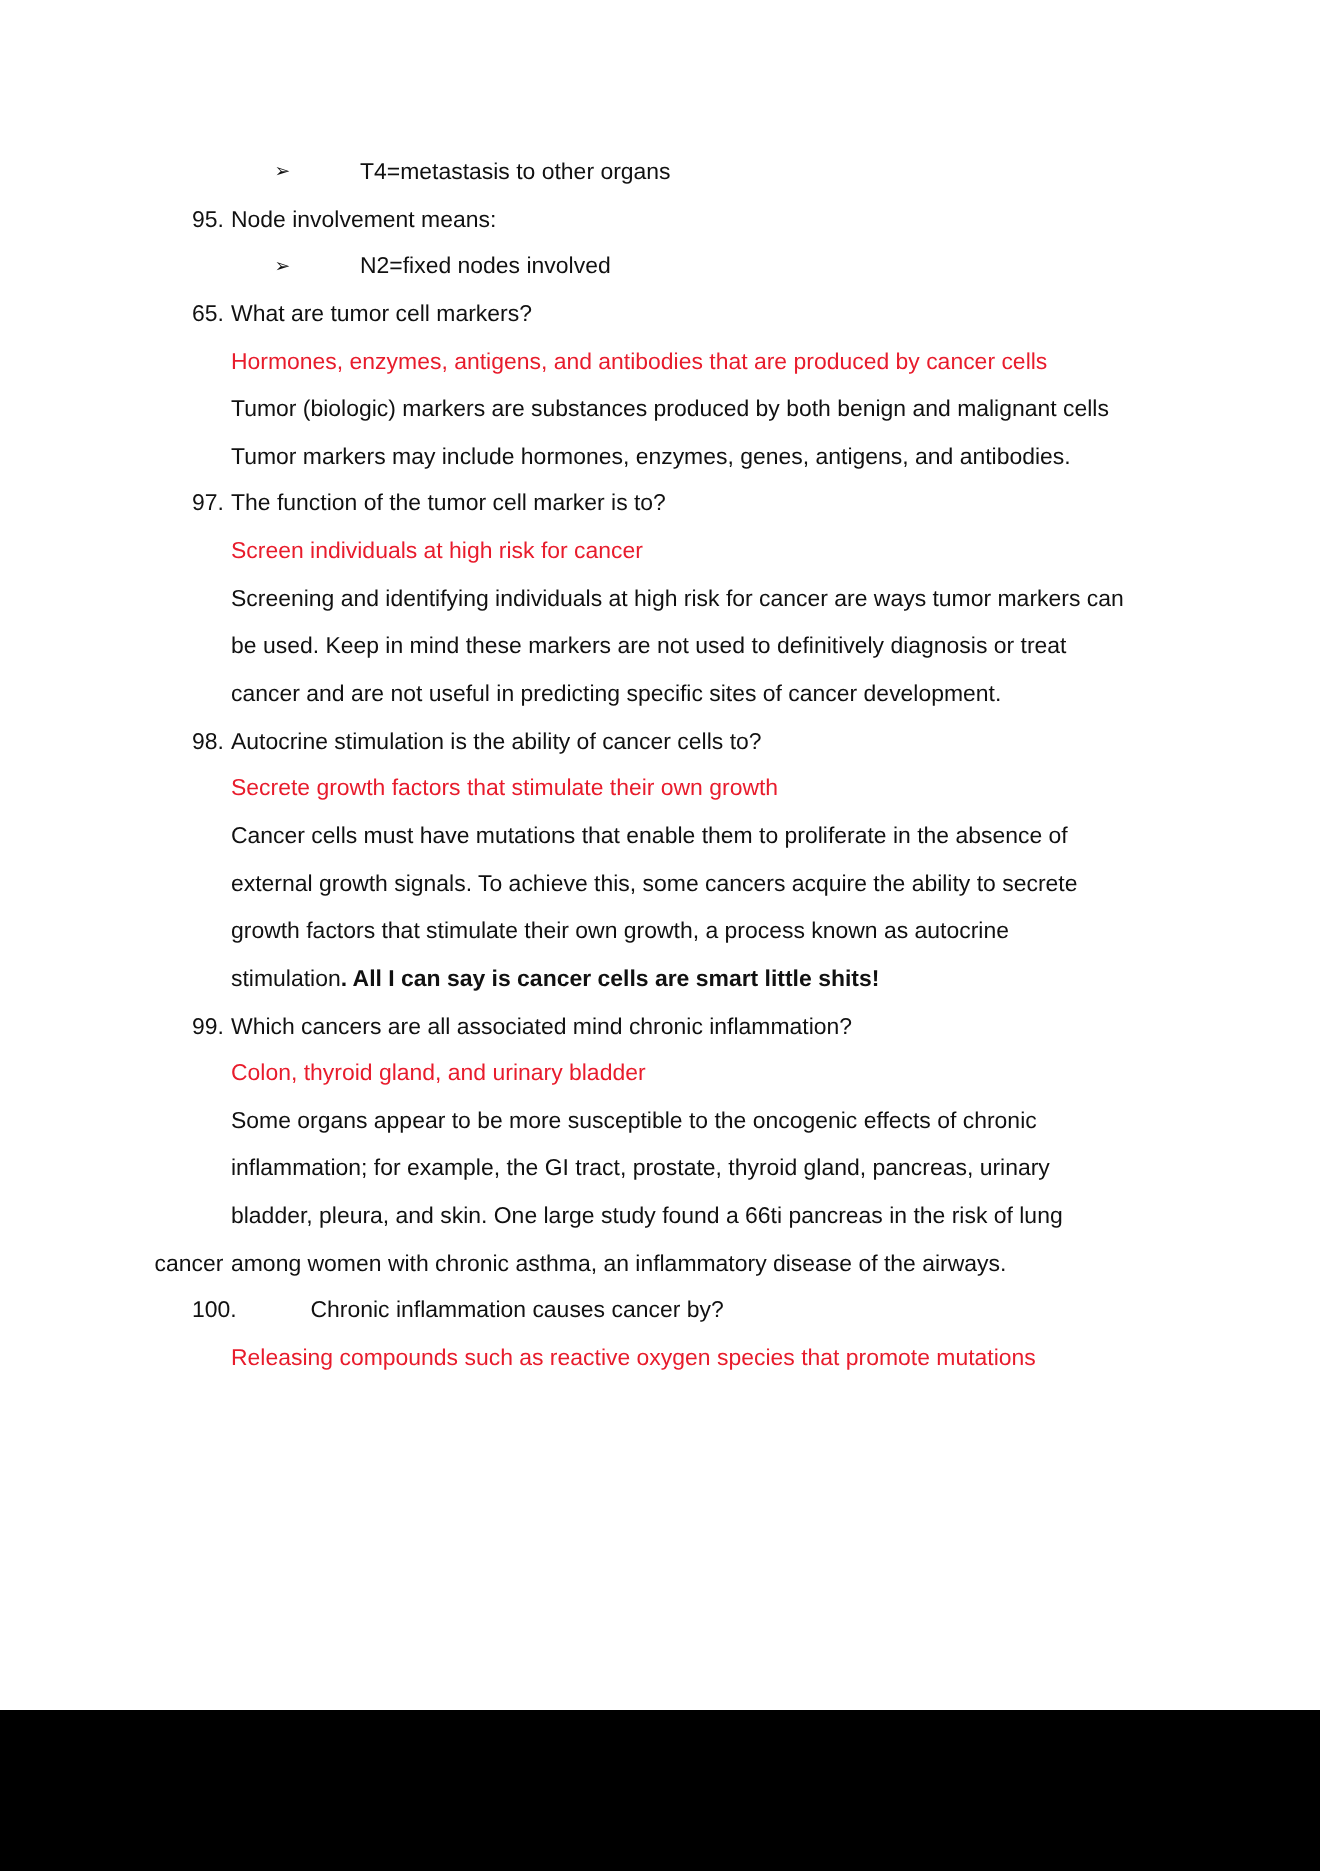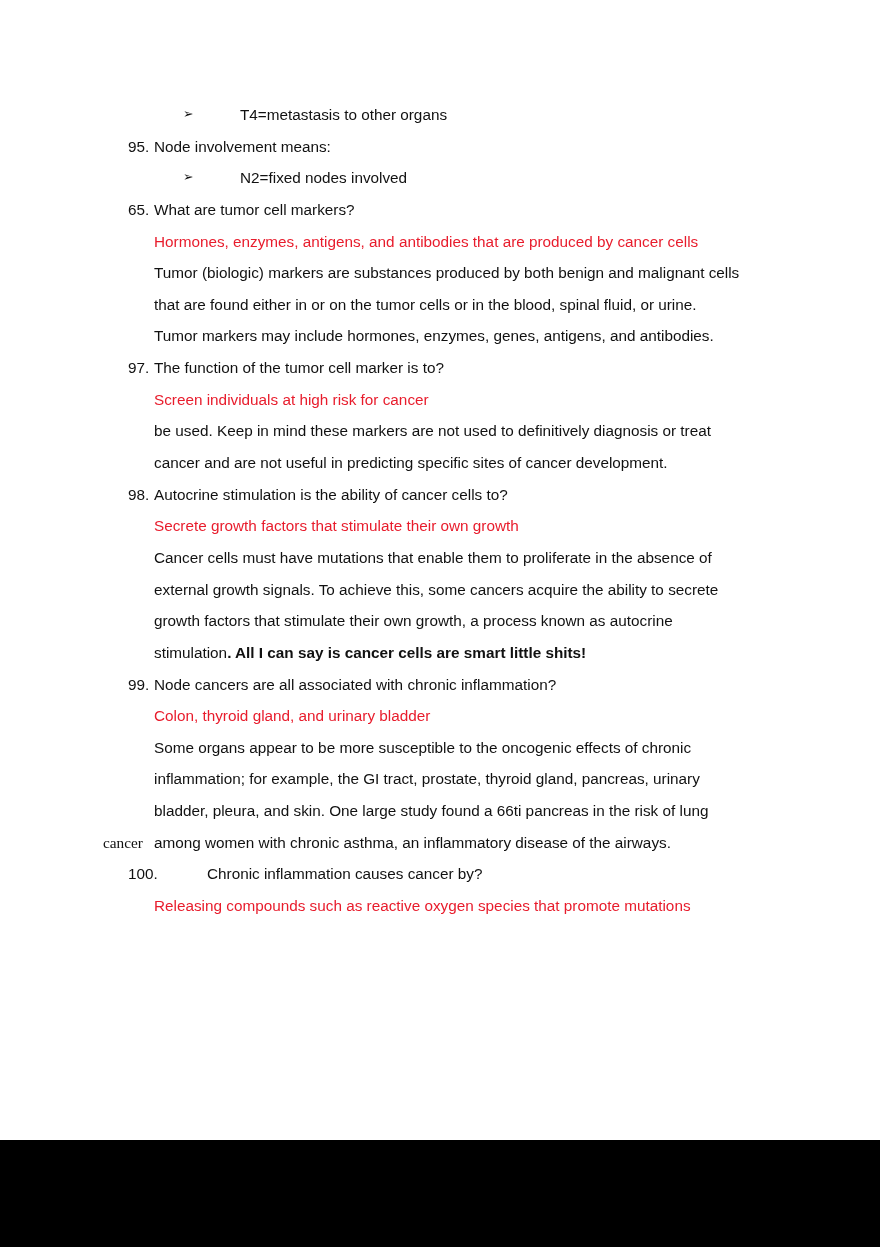--- a/index.html
+++ b/index.html
@@ -30,21 +30,21 @@
     line-height: 31.65px;
     white-space: nowrap;
     font-size: 15.3px;
     color: #111111;
   }
   .line span { position: absolute; top: 0; }
   .pos-num   { left: 128px; }
   .pos-text  { left: 154px; }
   .pos-glyph { left: 183px; font-size: 12.5px; }
   .pos-btext { left: 200px; margin-left: 40px; }
-  .pos-hang  { left: 103px; font-family: Liberation Serif, serif; }
+  .pos-hang  { left: 103px; }
   .pos-tab   { left: 207px; }
   .answer    { color: var(--answer-red, #e81c2c); text-align: center; }
   .it        { }
   .footer-band {
     position: absolute;
     left: 0; bottom: 0;
     width: 880px;
     height: 107px;
     background: #000000;
   }
@@ -70,31 +70,31 @@
         <span class="pos-num">65.</span>
         <span class="pos-text">What are tumor cell markers?</span>
       </div>
       <div class="line">
         <span class="pos-text answer">Hormones, enzymes, antigens, and antibodies that are produced by cancer cells</span>
       </div>
       <div class="line">
         <span class="pos-text">Tumor (biologic) markers are substances produced by both benign and malignant cells</span>
       </div>
       <div class="line">
-        <span class="pos-text">that are found either in or on the tumor cells or in the blood, spinal fluid, or urine.</span>
-      </div>
-      <div class="line">
         <span class="pos-text">Tumor markers may include hormones, enzymes, genes, antigens, and antibodies.</span>
       </div>
       <div class="line">
         <span class="pos-num">97.</span>
         <span class="pos-text">The function of the tumor cell marker is to?</span>
       </div>
       <div class="line">
         <span class="pos-text answer">Screen individuals at high risk for cancer</span>
+      </div>
+      <div class="line">
+        <span class="pos-text">Screening and identifying individuals at high risk for cancer are ways tumor markers can</span>
       </div>
       <div class="line">
         <span class="pos-text">be used. Keep in mind these markers are not used to definitively diagnosis or treat</span>
       </div>
       <div class="line">
         <span class="pos-text">cancer and are not useful in predicting specific sites of cancer development.</span>
       </div>
       <div class="line">
         <span class="pos-num">98.</span>
         <span class="pos-text">Autocrine stimulation is the ability of cancer cells to?</span>
@@ -109,21 +109,21 @@
         <span class="pos-text">external growth signals. To achieve this, some cancers acquire the ability to secrete</span>
       </div>
       <div class="line">
         <span class="pos-text"><span style="position: static;">growth factors that stimulate their own growth, a process known as </span><span class="it" style="position: static;">autocrine</span></span>
       </div>
       <div class="line">
         <span class="pos-text"><span class="it" style="position: static;">stimulation</span><span style="position: static; font-weight: bold;">. All I can say is cancer cells are smart little shits!</span></span>
       </div>
       <div class="line">
         <span class="pos-num">99.</span>
-        <span class="pos-text">Node cancers are all associated with chronic inflammation?</span>
+        <span class="pos-text">Which cancers are all associated mind chronic inflammation?</span>
       </div>
       <div class="line">
         <span class="pos-text answer">Colon, thyroid gland, and urinary bladder</span>
       </div>
       <div class="line">
         <span class="pos-text">Some organs appear to be more susceptible to the oncogenic effects of chronic</span>
       </div>
       <div class="line">
         <span class="pos-text">inflammation; for example, the GI tract, prostate, thyroid gland, pancreas, urinary</span>
       </div>

